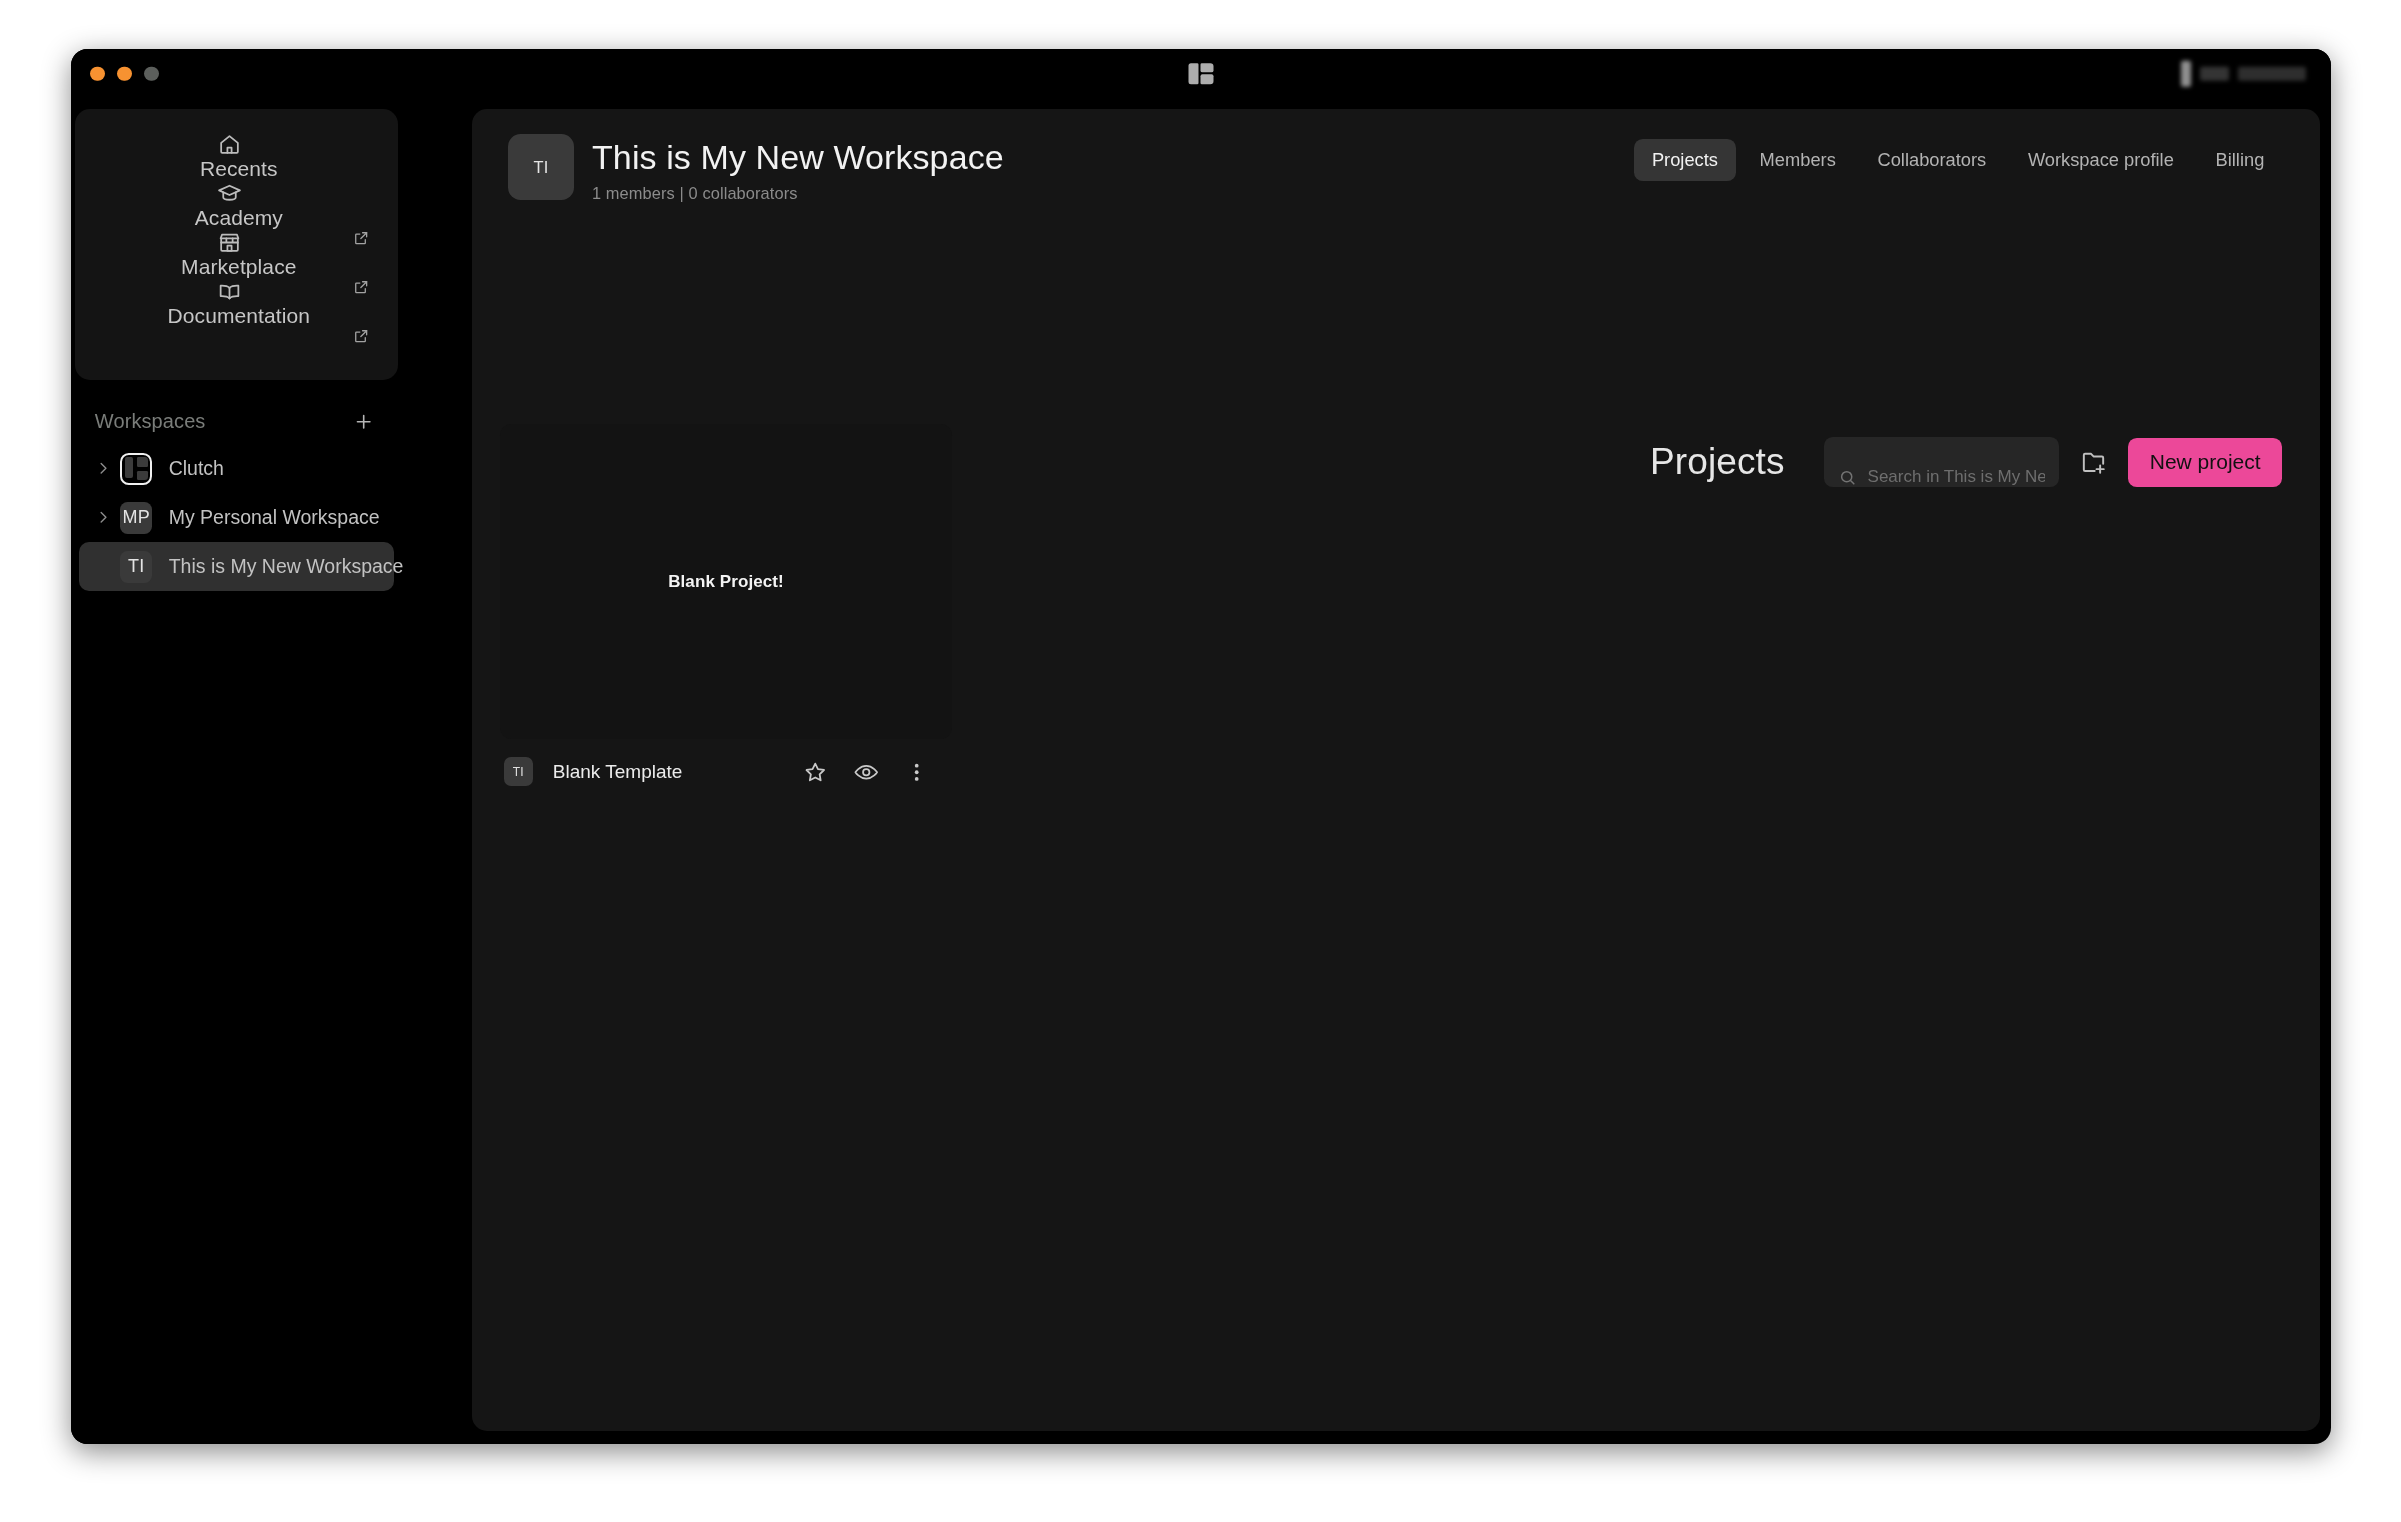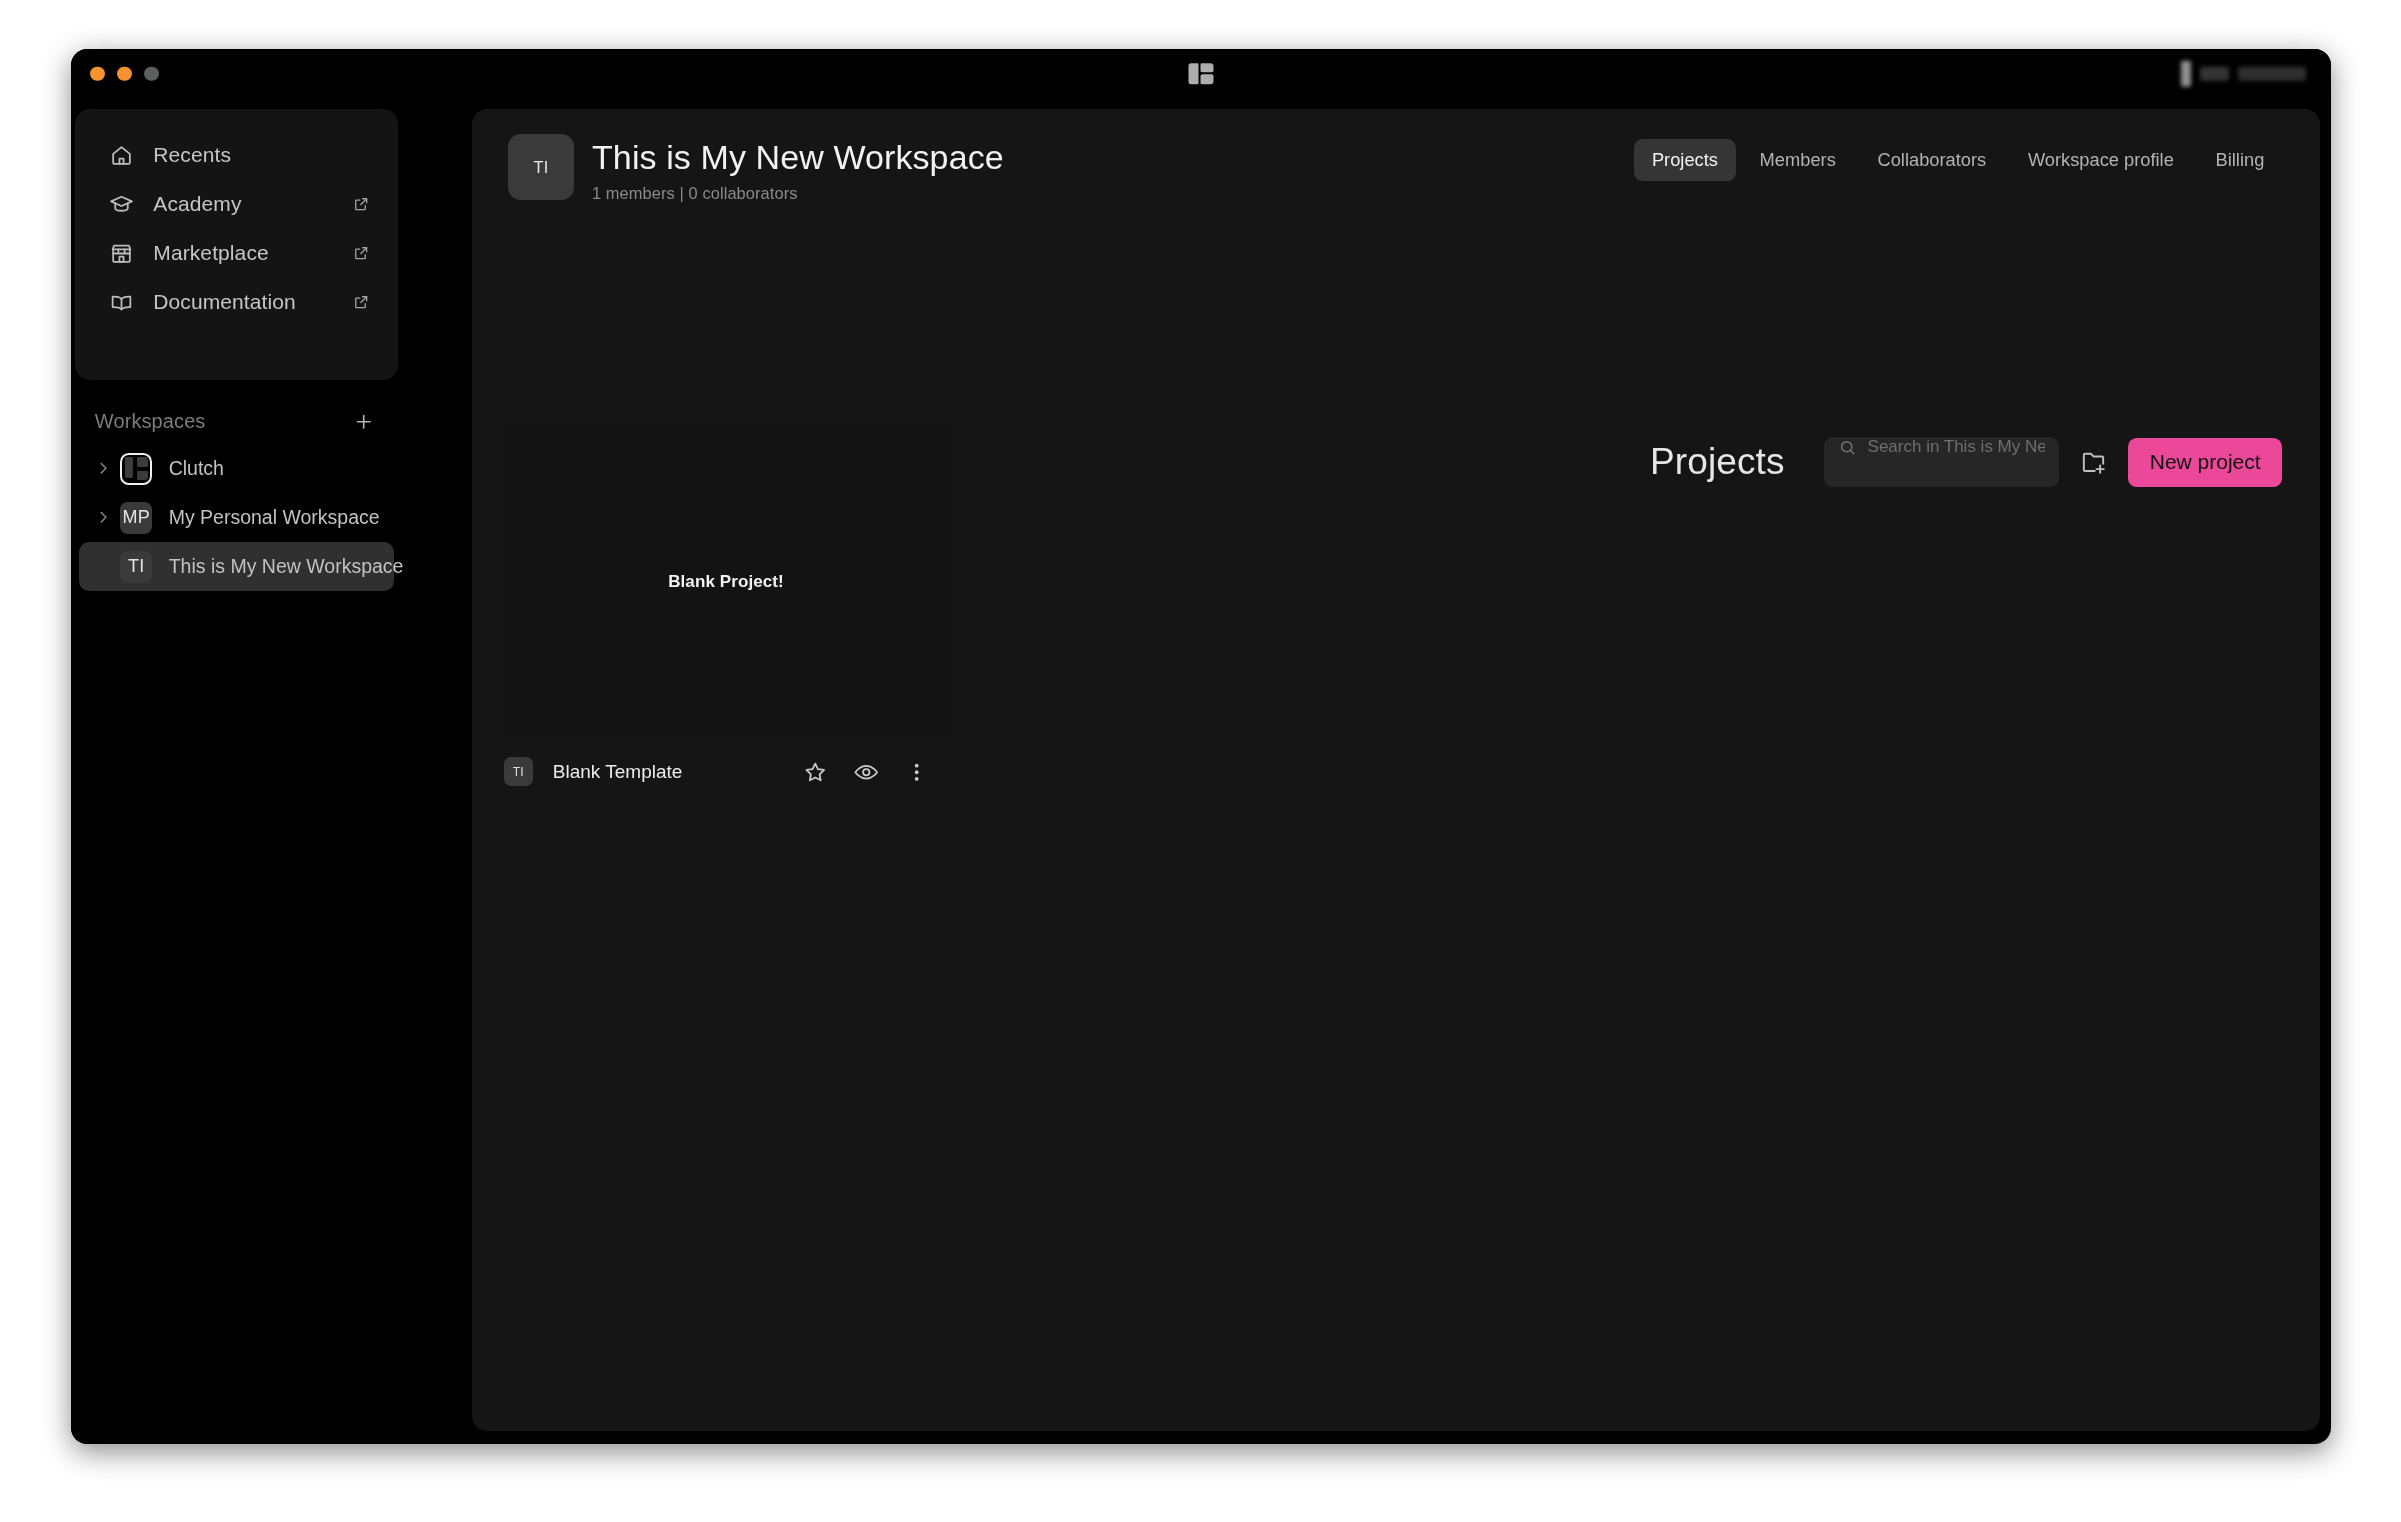--- a/index.html
+++ b/index.html
@@ -113,20 +113,21 @@
     border-radius: 15px;
     padding: 21.4px 0;
   }
   .nav-item {
     position: relative;
     height: 49px;
     display: flex;
     align-items: center;
     padding: 0 28px 0 33px;
     cursor: pointer;
+    flex-direction: column;
   }
   .nav-item .nav-icon {
     width: 26.5px;
     height: 26.5px;
     flex: 0 0 26.5px;
     display: flex;
     align-items: center;
     justify-content: center;
     margin-right: 19px;
   }
@@ -319,21 +320,21 @@
     letter-spacing: 0.1px;
     margin-right: 39px;
     white-space: nowrap;
   }
   #search-box {
     width: 235px;
     height: 50px;
     background: #262626;
     border-radius: 8.8px;
     display: flex;
-    align-items: flex-start;
+    align-items: flex-end;
     padding: 0 14px;
     margin-right: 16.4px;
     overflow: hidden;
   }
   #search-box .s-icon {
     width: 20px; height: 20px;
     flex: 0 0 20px;
     margin-right: 10px;
     display: flex; align-items: center; justify-content: center;
   }

